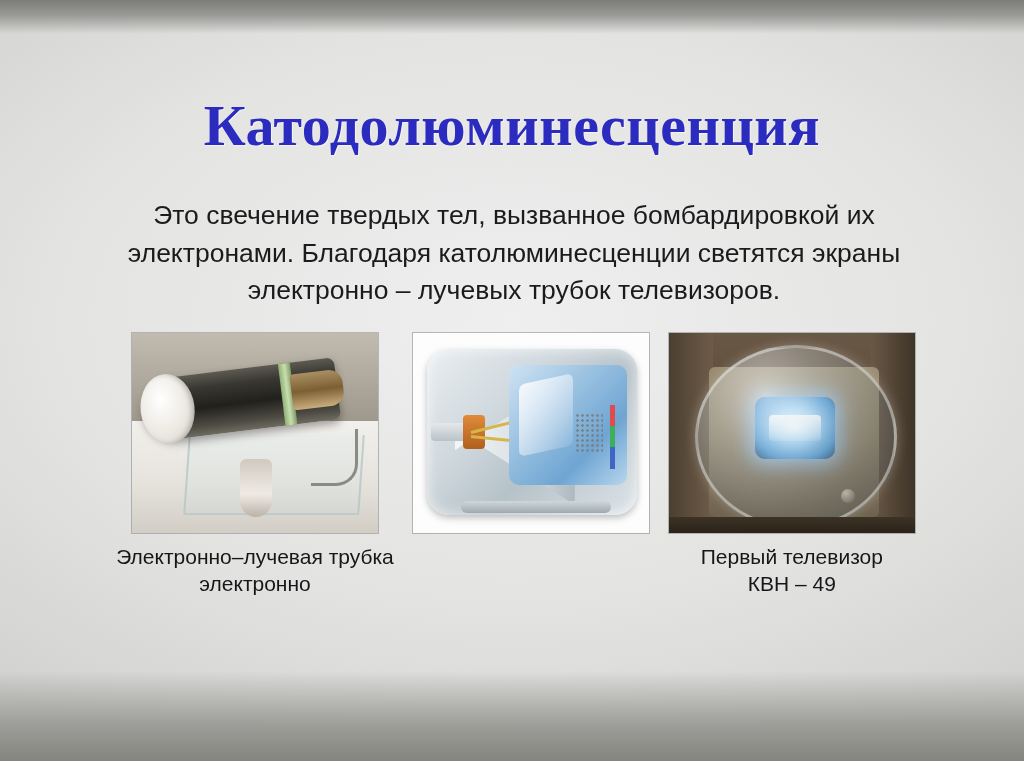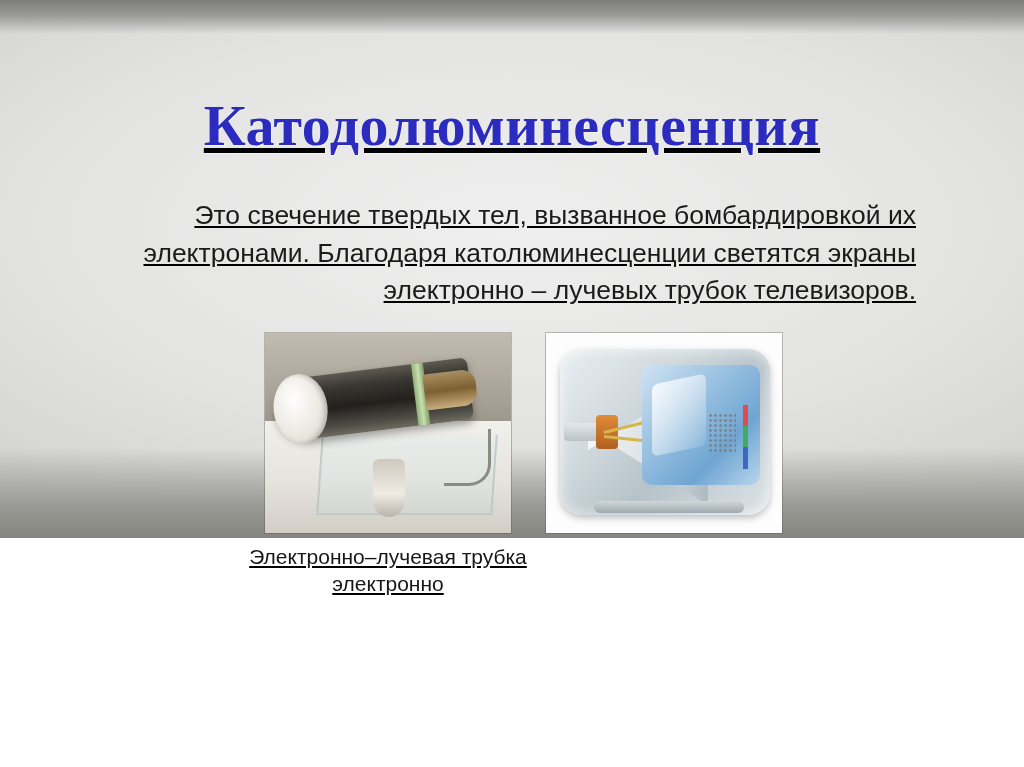--- a/index.html
+++ b/index.html
@@ -11,25 +11,24 @@
     width: 1024px;
     height: 767px;
     overflow: hidden;
     font-family: "Liberation Sans", sans-serif;
   }
 
   
   .slide {
     position: relative;
     width: 1024px;
-    height: 538px;
+    height: 761px;
     box-sizing: border-box;
     background:
       radial-gradient(ellipse 120% 100% at 50% 42%, #efefef 0%, #e3e3e2 38%, #cfcfcd 68%, #b9b9b6 88%, #a9a9a6 100%);
-    text-decoration: underline;
   }
   
   .slide::before {
     content: "";
     position: absolute;
     left: 0; right: 0; top: 0;
     height: 34px;
     background: linear-gradient(to bottom, #7c7c79 0%, #9a9a97 45%, rgba(190,190,187,0) 100%);
     pointer-events: none;
   }
@@ -61,21 +60,21 @@
     text-shadow: 1px 1px 0 rgba(255,255,255,0.55);
   }
 
   
   .body-text {
     margin: 38px 0 0 0;
     padding: 0 48px 0 52px;
     font-size: 26.5px;
     line-height: 1.42;
     color: #1b1b1b;
-    text-align: right;
+    text-align: center;
   }
 
   
   .figures {
     display: flex;
     justify-content: center;
     align-items: flex-start;
     gap: 18px;
     margin-top: 22px;
     padding-left: 8px;
@@ -327,16 +326,33 @@
             <div class="p2-stripe"></div>
             <div class="p2-foot"></div>
           </div>
         </div>
         <div class="caption">
           <div></div>
           <div></div>
         </div>
       </div>
 
+      <div class="figure fig3">
+        <div class="photo">
+          <div class="p3-bg"></div>
+          <div class="p3-wall-l"></div>
+          <div class="p3-wall-r"></div>
+          <div class="p3-cab">
+            <div class="p3-screen"></div>
+            <div class="p3-knob"></div>
+          </div>
+          <div class="p3-lens"></div>
+          <div class="p3-floor"></div>
+        </div>
+        <div class="caption">
+          <div>Первый телевизор</div>
+          <div>КВН – 49</div>
+        </div>
+      </div>
 
     </div>
   </div>
 </div>
 
 </body></html>

